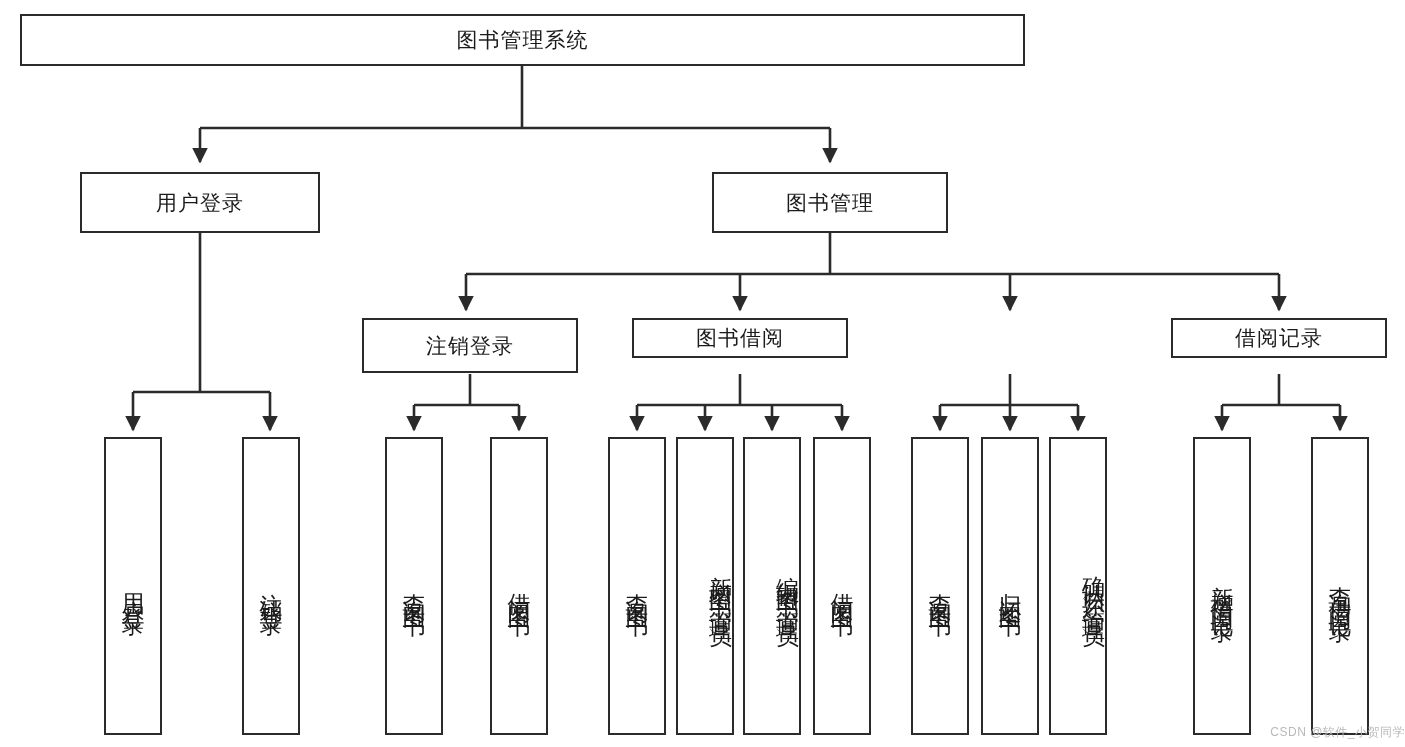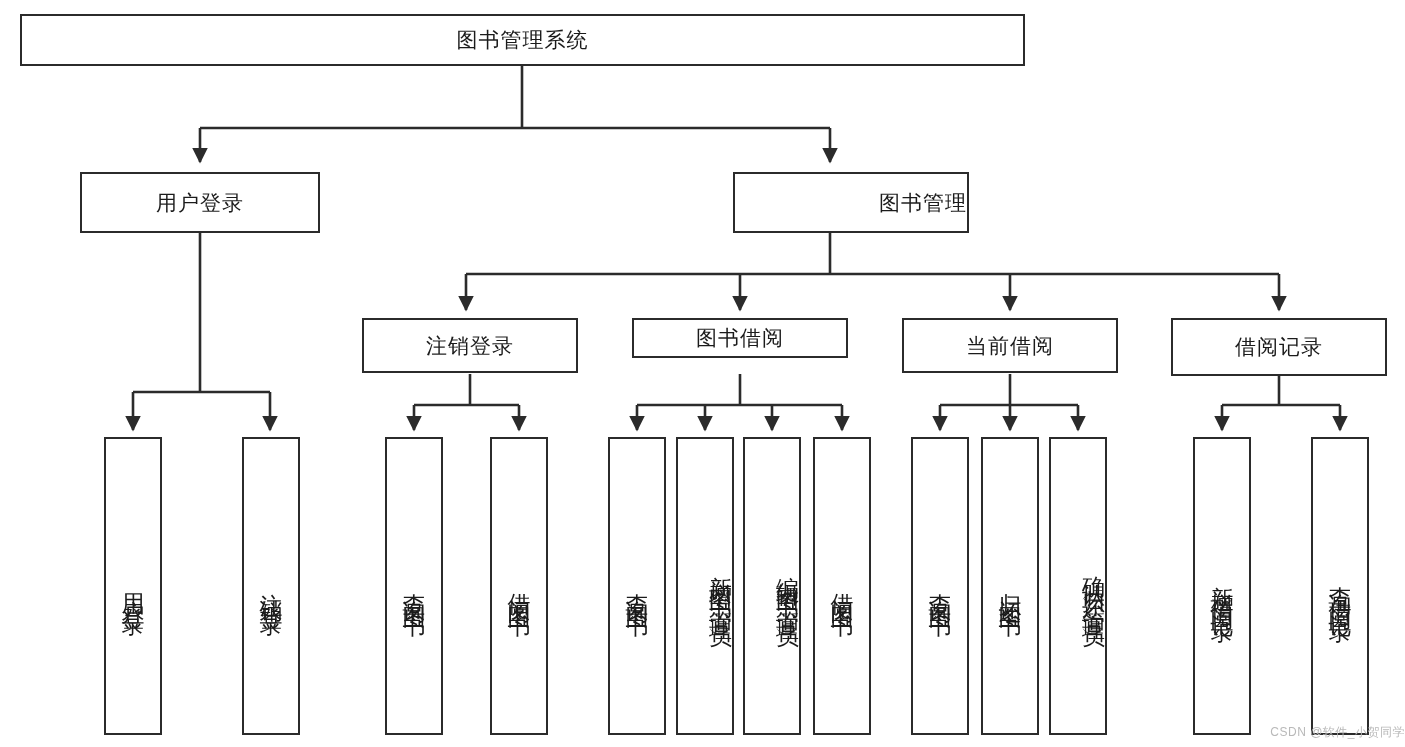--- a/index.html
+++ b/index.html
@@ -86,34 +86,31 @@
     </g>
   </svg>
 
   <div class="node horiz" style="left:20px;top:14px;width:1005px;height:52px;">
     <span>图书管理系统</span>
   </div>
 
   <div class="node horiz" style="left:80px;top:172px;width:240px;height:61px;">
     <span>用户登录</span>
   </div>
-  <div class="node horiz" style="left:733px;top:172px;width:236px;height:61px;justify-content:flex-end;">
+  <div class="node horiz" style="left:712px;top:172px;width:236px;height:61px;">
     <span>图书管理</span>
   </div>
 
   <div class="node horiz" style="left:362px;top:318px;width:216px;height:55px;">
     <span>注销登录</span>
   </div>
   <div class="node horiz" style="left:632px;top:318px;width:216px;height:40px;">
     <span>图书借阅</span>
   </div>
-  <div class="node horiz" style="left:902px;top:318px;width:216px;height:55px;">
-    <span>当前借阅</span>
-  </div>
-  <div class="node horiz" style="left:1171px;top:318px;width:216px;height:58px;">
+  <div class="node horiz" style="left:1171px;top:318px;width:216px;height:40px;">
     <span>借阅记录</span>
   </div>
 
   <div class="node vert midstart" style="left:104px;top:437px;width:58px;height:298px;">
     <span>用户登录</span>
   </div>
   <div class="node vert midstart" style="left:242px;top:437px;width:58px;height:298px;">
     <span>注销登录</span>
   </div>
 

